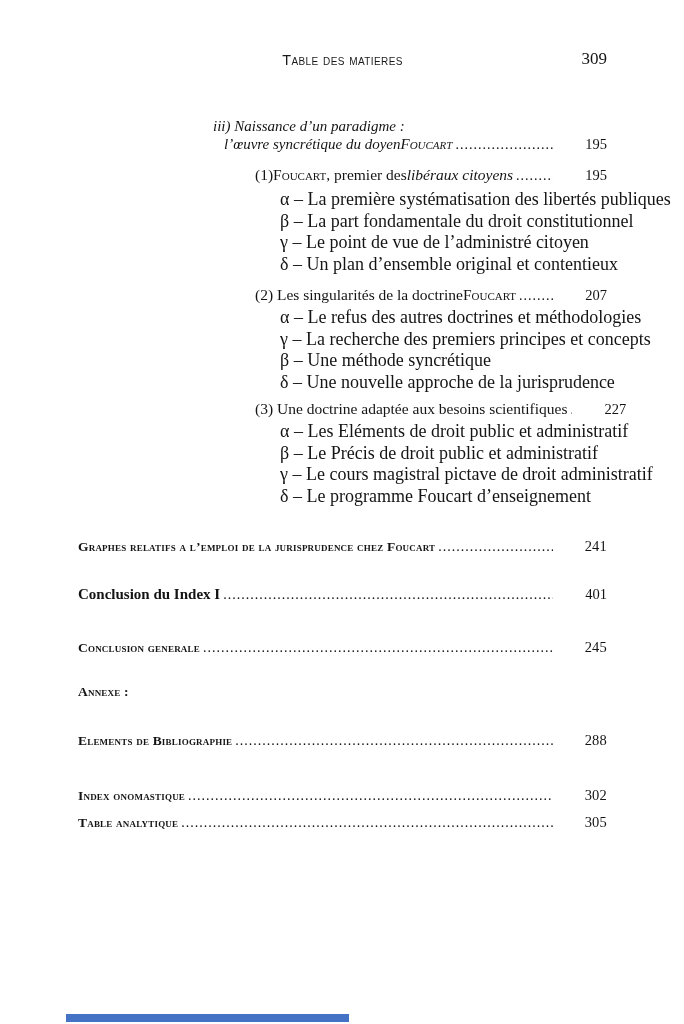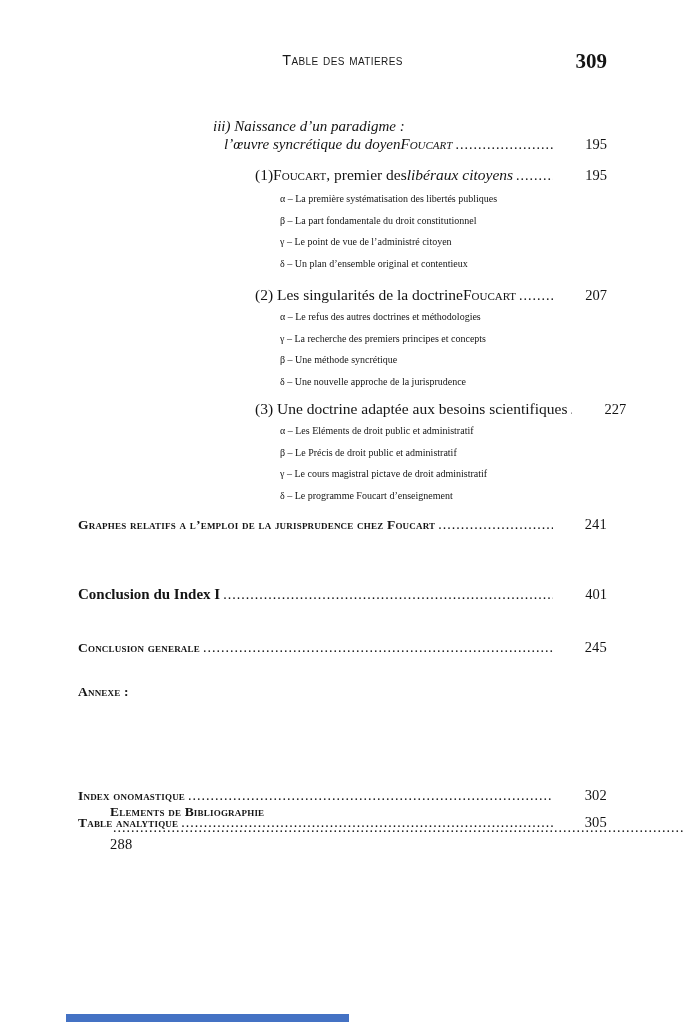--- a/index.html
+++ b/index.html
@@ -17,22 +17,21 @@
   .hdr-title{
     position:absolute;top:52px;left:78px;width:529px;
     text-align:center;
     font-family:"Liberation Sans", sans-serif;
     font-variant:small-caps;
     font-size:14.5px;letter-spacing:.4px;
     color:#1a1a1a;
   }
   .hdr-pagenum{
     position:absolute;top:49px;right:77px;
-    font-size:21px;
-    font-weight:bold;
+    font-size:17px;
   }
 
   
   .row{
     position:absolute;
     display:flex;align-items:baseline;
     right:77px;
     white-space:nowrap;
   }
   .leader{
@@ -60,34 +59,34 @@
   .r-item2{top:286px;}
   .r-item3{top:400px;}
 
   .sc{font-variant:small-caps;}
   .it{font-style:italic;}
 
   
   .greek-group{position:absolute;left:280px;right:100px;}
   .g1{top:193px;} .g2{top:311px;} .g3{top:425px;}
   .greek-item{
-    font-size:10px;line-height:12px;
+    font-size:18px;line-height:12px;
     margin-bottom:9.7px;white-space:nowrap;
   }
 
   
   .sec{left:78px;font-weight:bold;}
   .sec-sc{font-variant:small-caps;font-size:13.5px;letter-spacing:.2px;}
   .sec-plain{font-size:15px;}
-  .s-graphes{top:516px;}
+  .s-graphes{top:538px;}
   .s-concl1{top:586px;}
   .s-conclgen{top:639px;}
   .s-annexe{top:684px;}
   .s-peres{top:711px;}
-  .s-biblio{top:804px;flex-direction:column;}
+  .s-biblio{top:732px;}
   .s-index{top:787px;}
   .s-table{top:814px;}
 
   
   .bottom-bar{
     position:absolute;left:66px;top:1014px;
     width:283px;height:8px;
   }
 </style>
 </head>

